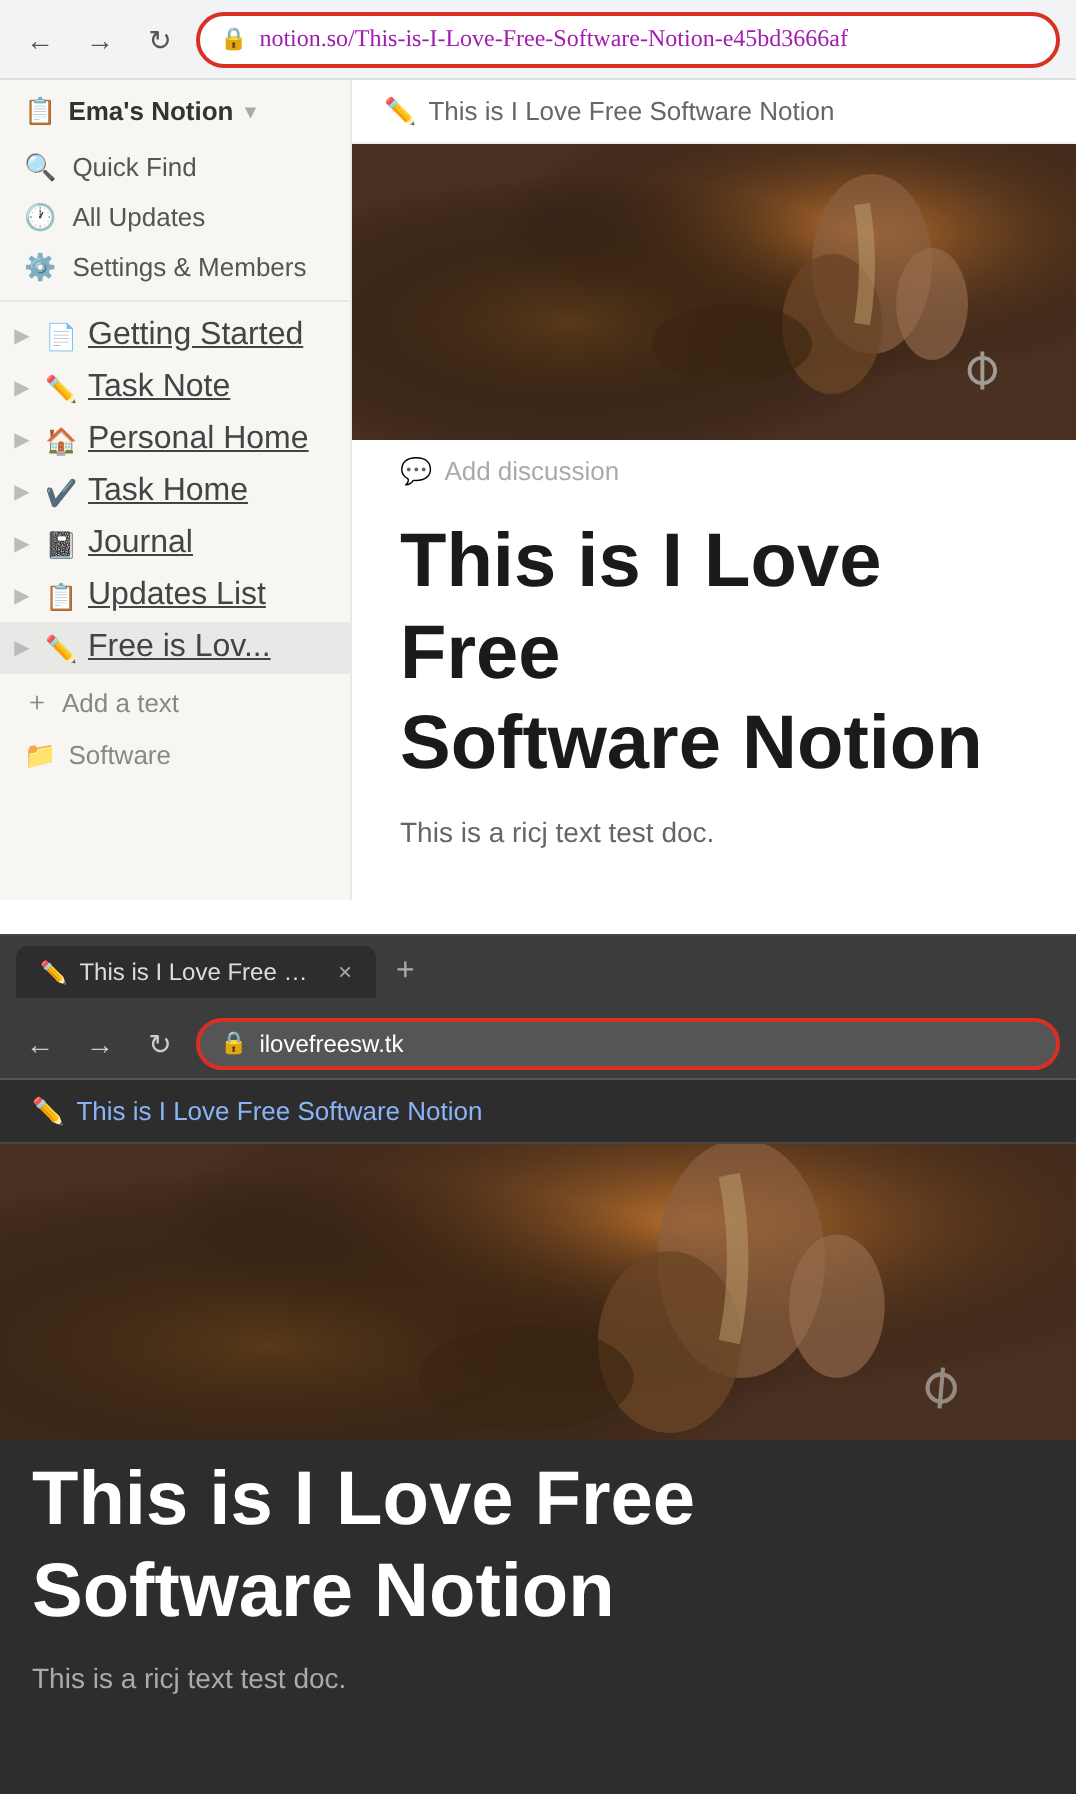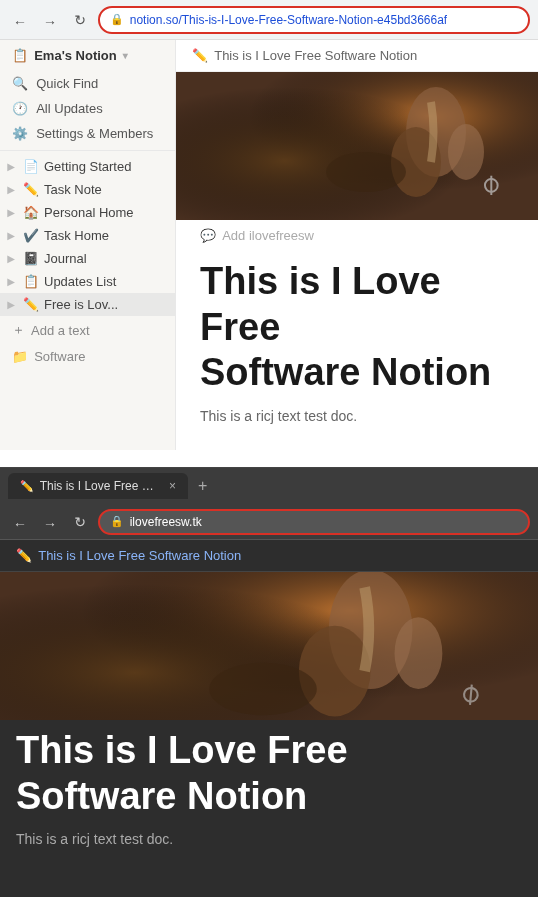--- a/index.html
+++ b/index.html
@@ -90,21 +90,21 @@
       align-items: center;
       padding: 4px 8px 4px 4px;
       font-size: 13px;
       color: #444;
       cursor: pointer;
       gap: 4px;
     }
     .sidebar-item.active { background: #e8e8e7; font-weight: 500; }
     .expand-arrow { color: #bbb; font-size: 10px; width: 14px; text-align: center; }
     .item-icon { font-size: 13px; width: 18px; text-align: center; }
-    .item-label { flex: 1; font-size: 13px; }
+    .item-label { flex: 1; font-size: 16px; text-decoration: underline; }
 
     .sidebar-add {
       display: flex;
       align-items: center;
       padding: 5px 12px;
       font-size: 13px;
       color: #888;
       gap: 6px;
       cursor: pointer;
     }
@@ -304,21 +304,21 @@
 <body>
 
 <div class="page-container">
 
   <div class="browser-bar-top">
     <button class="nav-btn">←</button>
     <button class="nav-btn">→</button>
     <button class="nav-btn">↻</button>
     <div class="address-bar">
       <span class="lock-icon">🔒</span>
-      <span style="font-size:12px; color:#1d4ed8; white-space:nowrap; overflow:hidden; text-overflow:ellipsis;">notion.so/This-is-I-Love-Free-Software-Notion-e45bd3666af</span>
+      <span style="font-size:12px; color:#a21caf; white-space:nowrap; overflow:hidden; text-overflow:ellipsis;font-family:Liberation Serif, serif;">notion.so/This-is-I-Love-Free-Software-Notion-e45bd3666af</span>
     </div>
   </div>
 
   <div class="content-area" style="height:410px;">
 
     <div class="sidebar">
       <div class="sidebar-workspace">
         <span>📋</span>
         <span>Ema's Notion</span>
         <span style="color:#aaa; font-size:10px;">▾</span>
@@ -417,21 +417,21 @@
             <path d="M255 30 Q260 60 255 90" stroke="#c0a070" stroke-width="8" fill="none" opacity="0.5"></path>
             <ellipse cx="190" cy="100" rx="40" ry="20" fill="#3a2510" opacity="0.6"></ellipse>
           </svg>
           
           <div class="dropper-overlay">⌀</div>
         </div>
       </div>
 
       <div class="discussion-link">
         <span>💬</span>
-        <span>Add ilovefreesw</span>
+        <span>Add discussion</span>
       </div>
 
       <div class="page-title-main">
         <span>This is I Love Free<br>Software Notion</span>
       </div>
 
       <div class="page-body-text">This is a ricj text test doc.</div>
     </div>
   </div>
 

